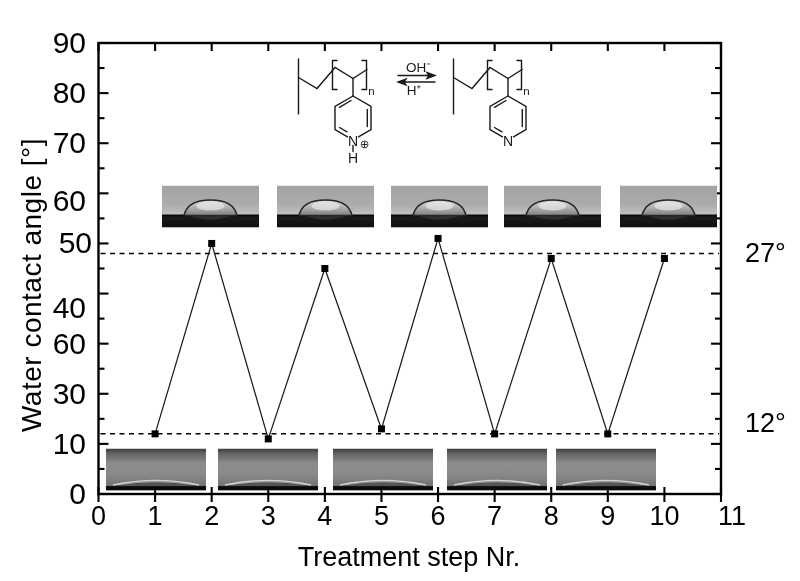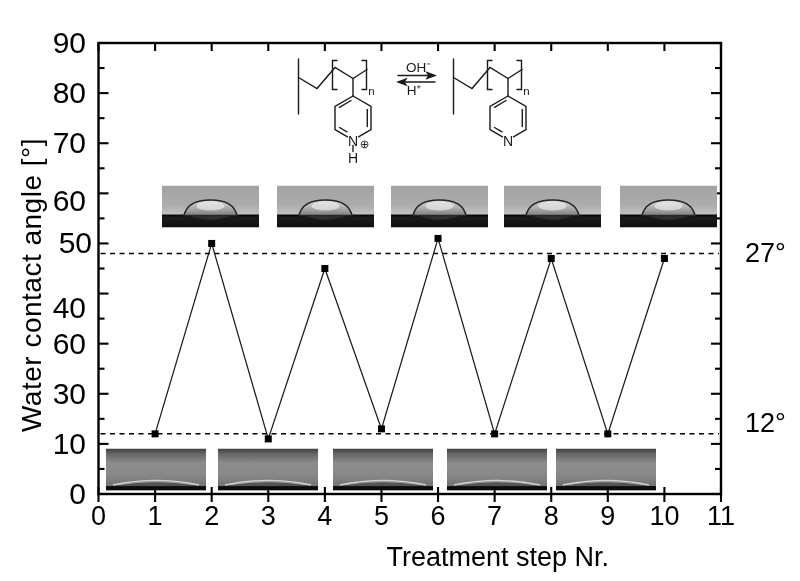--- a/index.html
+++ b/index.html
@@ -11,21 +11,21 @@
   .frame{fill:none;stroke:#000;stroke-width:2.4;}
   .ticks line{stroke:#000;stroke-width:2.1;}
   .series{fill:none;stroke:#1c1c1c;stroke-width:1.25;}
   .marker{fill:#000;stroke:none;}
   .ref{stroke:#000;stroke-width:1.5;stroke-dasharray:5 4.5;}
   .ytick{position:absolute;left:0;width:86px;text-align:right;font-size:30px;line-height:30px;}
   .xtick{position:absolute;top:501px;width:50px;text-align:center;font-size:27px;line-height:30px;}
   .axis-title{position:absolute;font-size:27px;}
   #y-title{left:-117px;top:268px;width:300px;height:34px;text-align:center;
            transform:rotate(-90deg);font-size:28px;letter-spacing:0.5px;}
-  #x-title{left:209px;top:542px;width:400px;text-align:right;}
+  #x-title{left:209px;top:542px;width:400px;text-align:center;}
   .ref-label{position:absolute;left:745px;width:55px;font-size:27px;line-height:32px;text-align:left;}
   .mol path, .mol line{fill:none;stroke:#1a1a1a;stroke-width:1.4;stroke-linecap:round;}
   .mol .ah{fill:#1a1a1a;stroke:none;}
   .chemtxt{font-size:14px;fill:#1a1a1a;text-anchor:middle;}
   .chemsm{font-size:11.5px;fill:#1a1a1a;text-anchor:middle;}
   .arrowtxt{font-size:13.5px;fill:#1a1a1a;text-anchor:middle;}
 </style>
 </head>
 <body>
 
@@ -227,14 +227,14 @@
     <div class="xtick" style="left: 130.091px;">1</div>
     <div class="xtick" style="left: 186.682px;">2</div>
     <div class="xtick" style="left: 243.273px;">3</div>
     <div class="xtick" style="left: 299.864px;">4</div>
     <div class="xtick" style="left: 356.455px;">5</div>
     <div class="xtick" style="left: 413.045px;">6</div>
     <div class="xtick" style="left: 469.636px;">7</div>
     <div class="xtick" style="left: 526.227px;">8</div>
     <div class="xtick" style="left: 582.818px;">9</div>
     <div class="xtick" style="left: 639.409px;">10</div>
-    <div class="xtick" style="left: 696px;">11</div>
+    <div class="xtick" style="left: 696px; text-align: right;">11</div>
   </div>
 
 </body></html>

